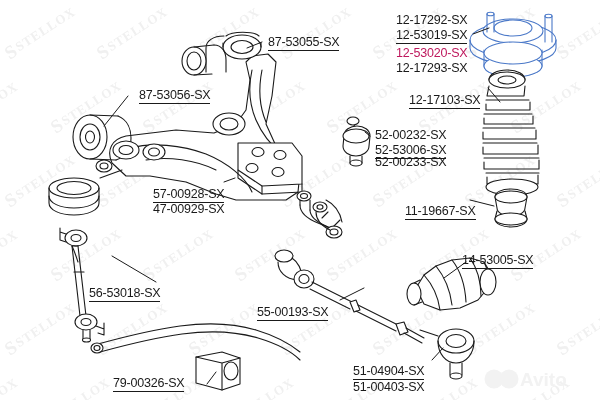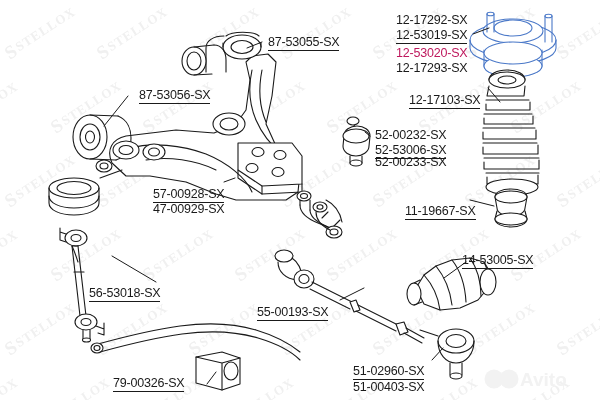--- a/index.html
+++ b/index.html
@@ -333,16 +333,16 @@
       <div class="label" style="left: 396px; top: 13px;">12-17292-SX</div>
       <div class="label underline" style="left: 396px; top: 28px;">12-53019-SX</div>
       <div class="label blue" style="left: 396px; top: 46px;">12-53020-SX</div>
       <div class="label" style="left: 396px; top: 61px;">12-17293-SX</div>
       <div class="label underline" style="left: 409px; top: 93px;">12-17103-SX</div>
       <div class="label" style="left: 375px; top: 128px;">52-00232-SX</div>
       <div class="label underline" style="left: 375px; top: 143px;">52-53006-SX</div>
       <div class="label" style="left: 375px; top: 155px;">52-00233-SX</div>
       <div class="label underline" style="left: 405px; top: 204px;">11-19667-SX</div>
       <div class="label underline" style="left: 462px; top: 253px;">14-53005-SX</div>
-      <div class="label underline" style="left: 353px; top: 364px;">51-02960-SX</div>
+      <div class="label underline" style="left: 353px; top: 364px;">51-04904-SX</div>
       <div class="label" style="left: 353px; top: 380px;">51-00403-SX</div>
     </div>
 </div>
 
 </body></html>

